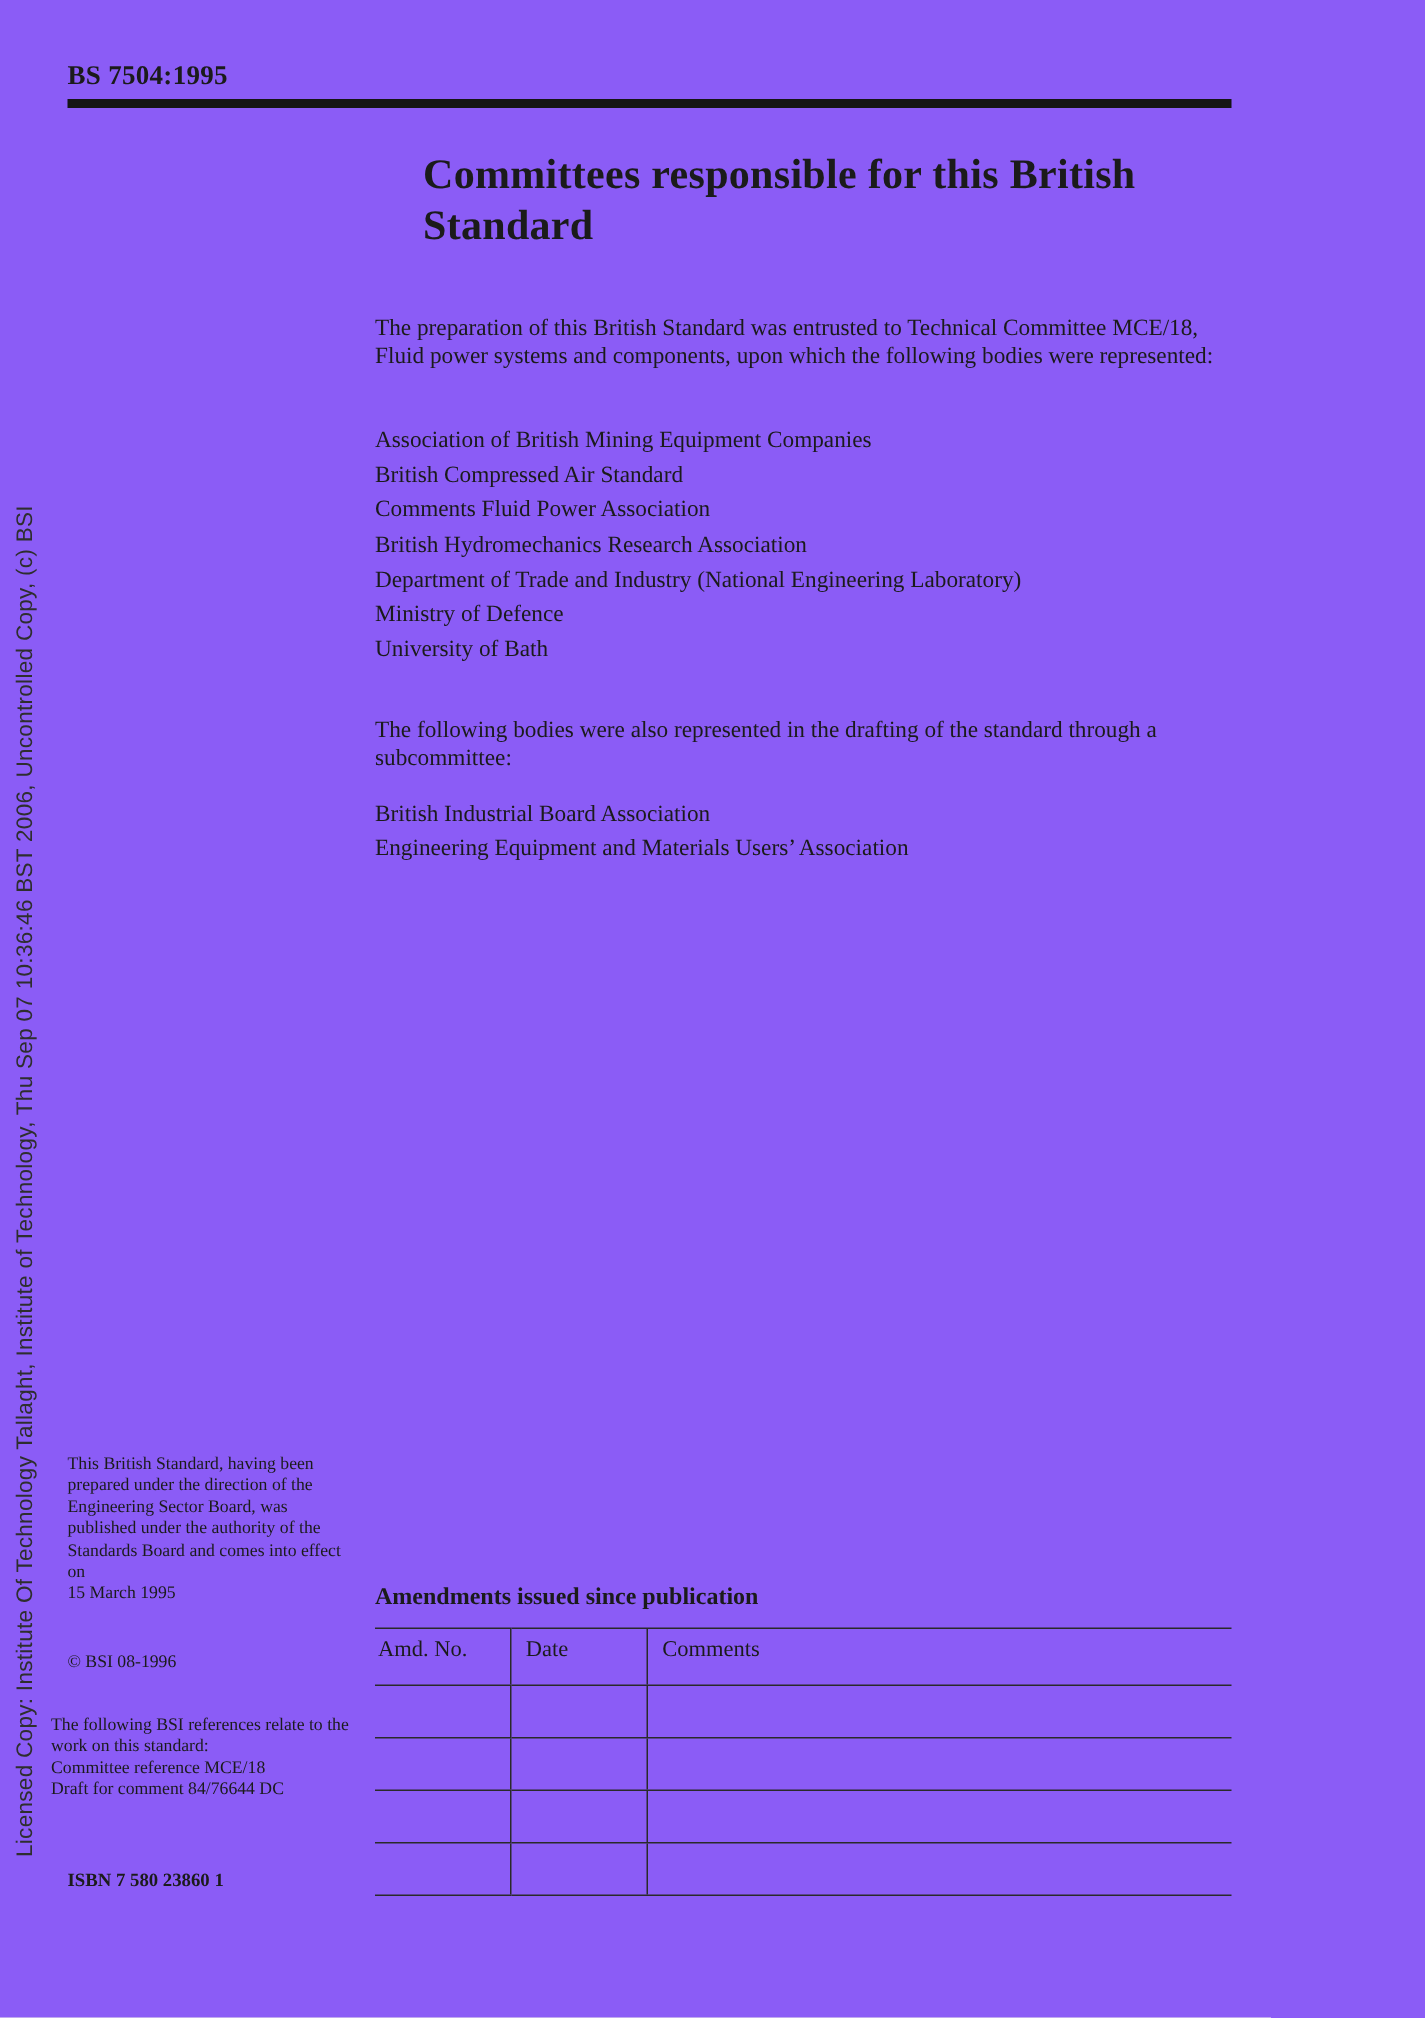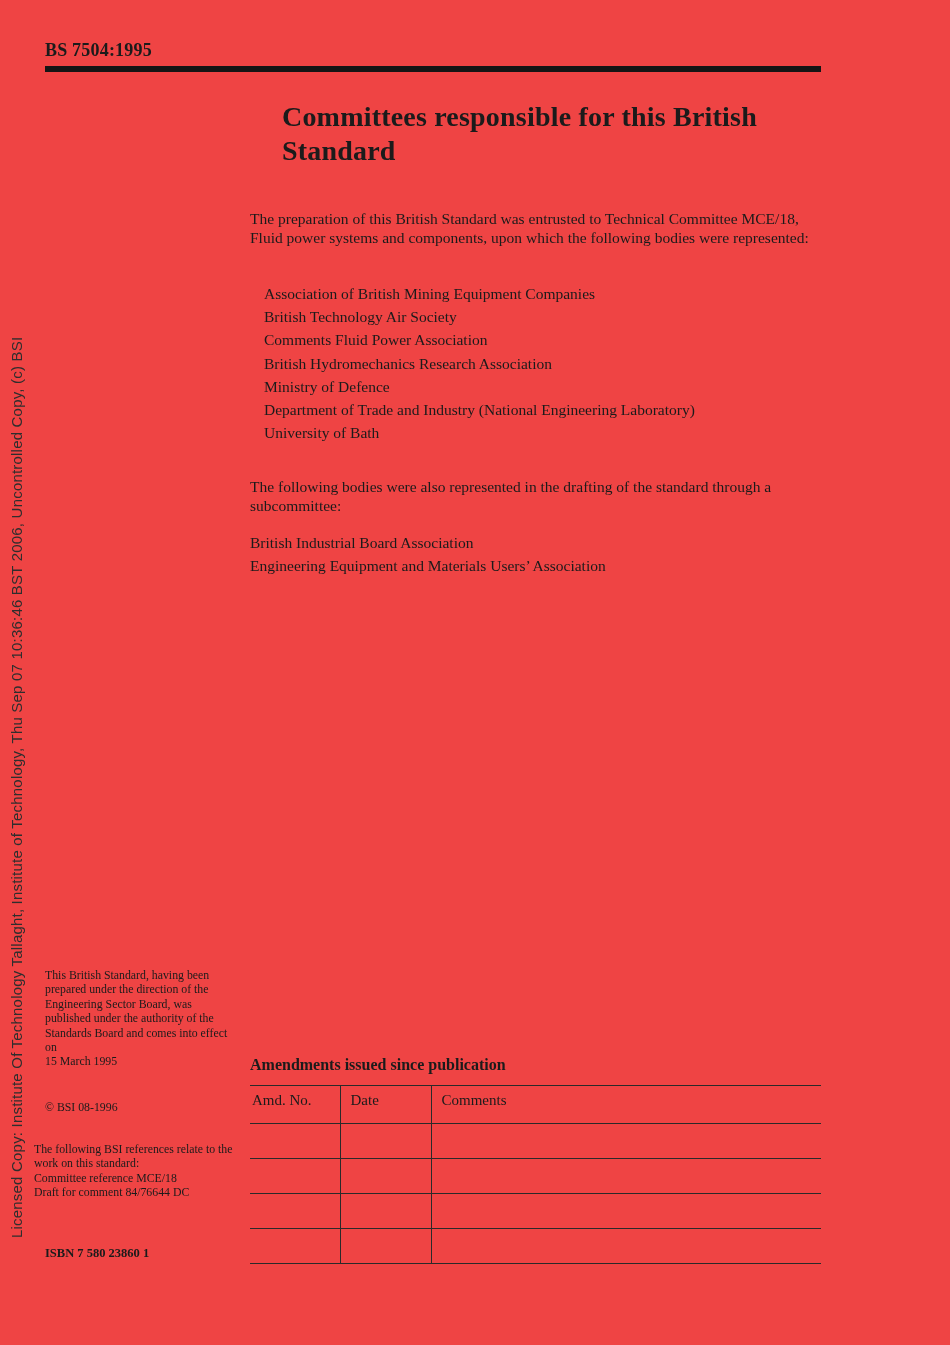--- a/index.html
+++ b/index.html
@@ -1,21 +1,21 @@
 <!DOCTYPE html>
 <html><head>
 <meta charset="utf-8">
 <style>
   * { margin: 0; padding: 0; box-sizing: border-box; }
   html, body { background: #e8e8e8; }
   .page {
     position: relative;
     width: 950px;
     height: 1345px;
-    background: #ef4444;
+    background: #8b5cf6;
     color: #1b1b1b;
     font-family: "Liberation Serif", serif;
     overflow: hidden;
     margin: 0 auto;
   }
 
   
   .header-ref {
     position: absolute;
     left: 45px; top: 40px;
@@ -64,21 +64,21 @@
     width: 572px;
     font-size: 15.5px;
     line-height: 1.2;
   }
   .bodies-list {
     position: absolute;
     left: 250px; top: 282px;
     list-style: none;
     font-size: 15.5px;
   }
-  .bodies-list li { line-height: 23.2px; margin-left: 14px; }
+  .bodies-list li { line-height: 23.2px; }
   .subcommittee-para {
     position: absolute;
     left: 250px; top: 478px;
     width: 562px;
     font-size: 15.5px;
     line-height: 1.2;
   }
   .subcommittee-list {
     position: absolute;
     left: 250px; top: 531px;
@@ -154,25 +154,25 @@
   <div class="header-rule"></div>
 
   <div class="license-strip">Licensed Copy: Institute Of Technology Tallaght, Institute of Technology, Thu Sep 07 10:36:46 BST 2006, Uncontrolled Copy, (c) BSI</div>
 
   <h1 class="doc-title">Committees responsible for this British Standard</h1>
 
   <p class="intro-para">The preparation of this British Standard was entrusted to Technical Committee MCE/18, Fluid power systems and components, upon which the following bodies were represented:</p>
 
   <ul class="bodies-list">
     <li>Association of British Mining Equipment Companies</li>
-    <li>British Technology Air Society</li>
+    <li>British Compressed Air Standard</li>
     <li>Comments Fluid Power Association</li>
     <li>British Hydromechanics Research Association</li>
+    <li>Department of Trade and Industry (National Engineering Laboratory)</li>
     <li>Ministry of Defence</li>
-    <li>Department of Trade and Industry (National Engineering Laboratory)</li>
     <li>University of Bath</li>
   </ul>
 
   <p class="subcommittee-para">The following bodies were also represented in the drafting of the standard through a subcommittee:</p>
 
   <ul class="subcommittee-list">
     <li>British Industrial Board Association</li>
     <li>Engineering Equipment and Materials Users’ Association</li>
   </ul>
 

